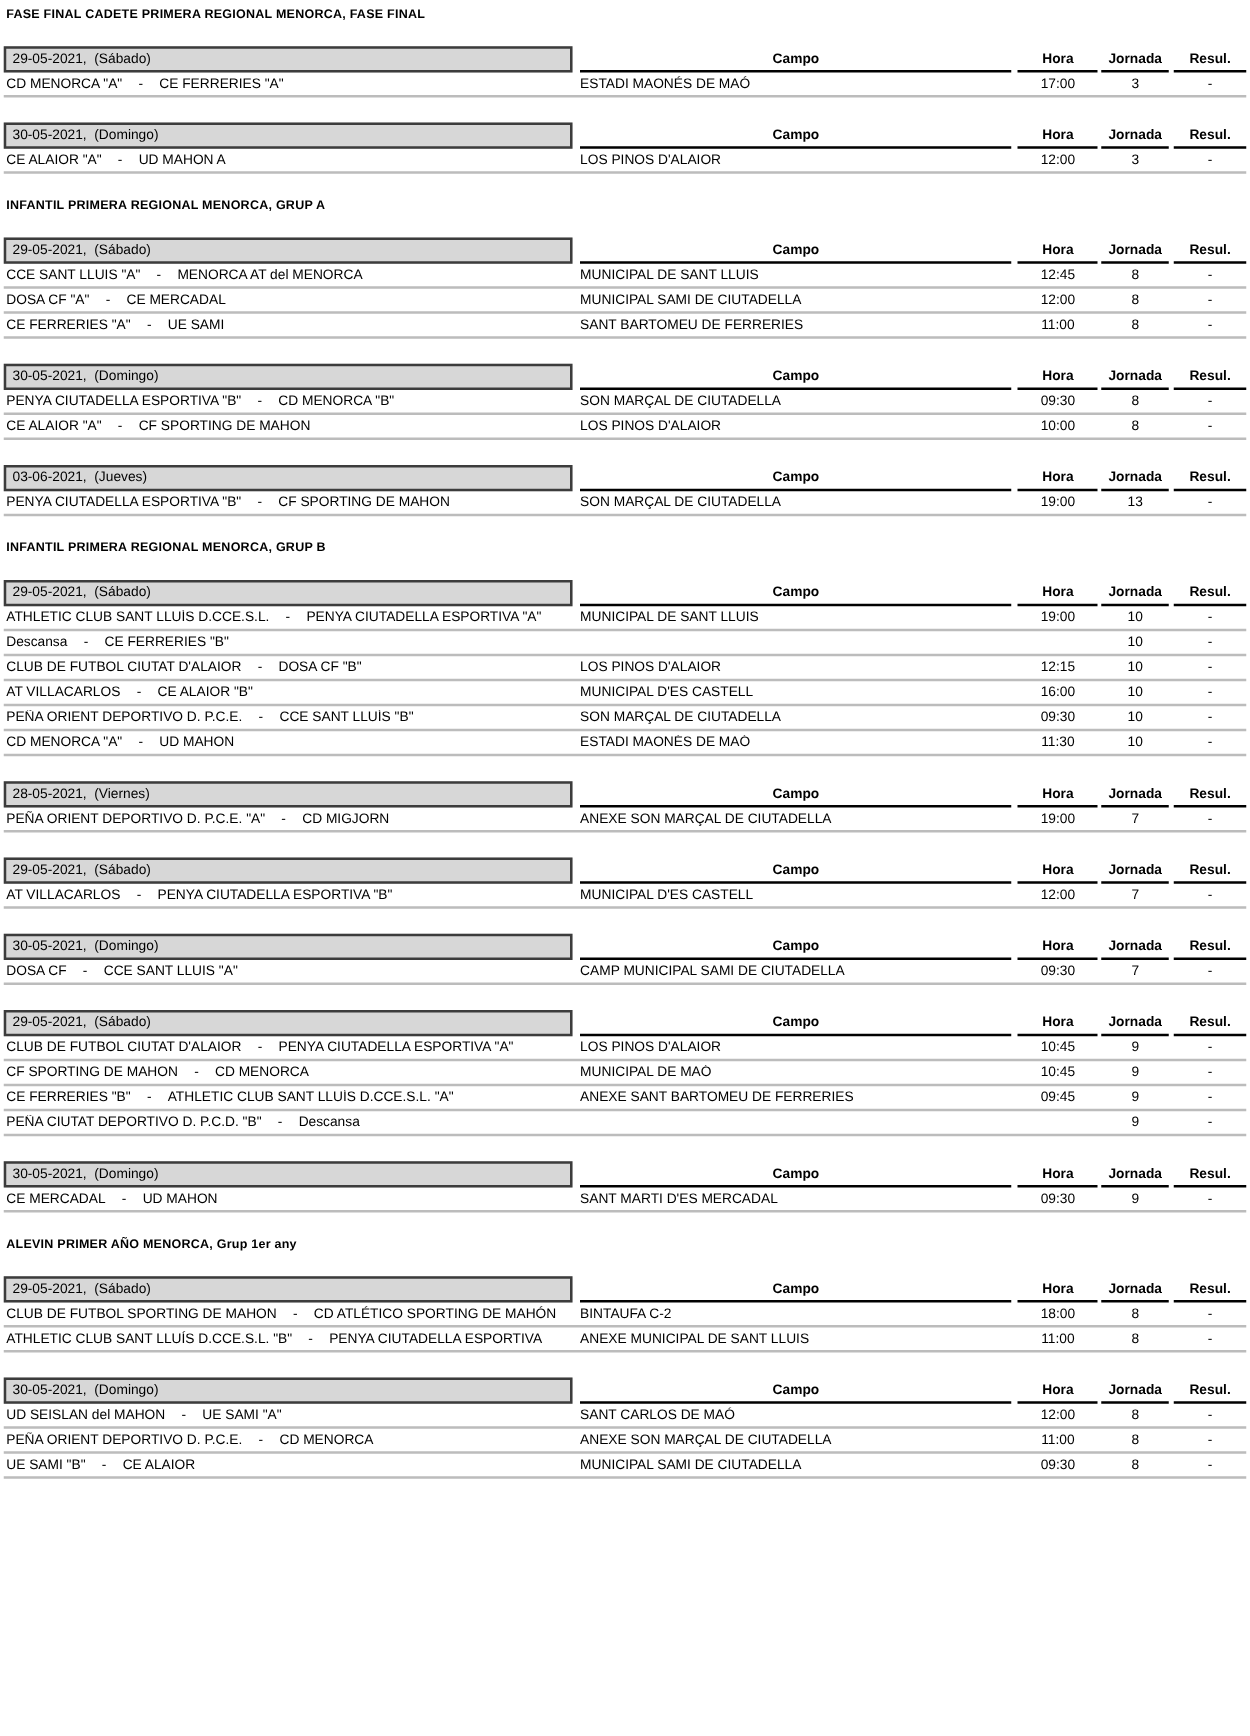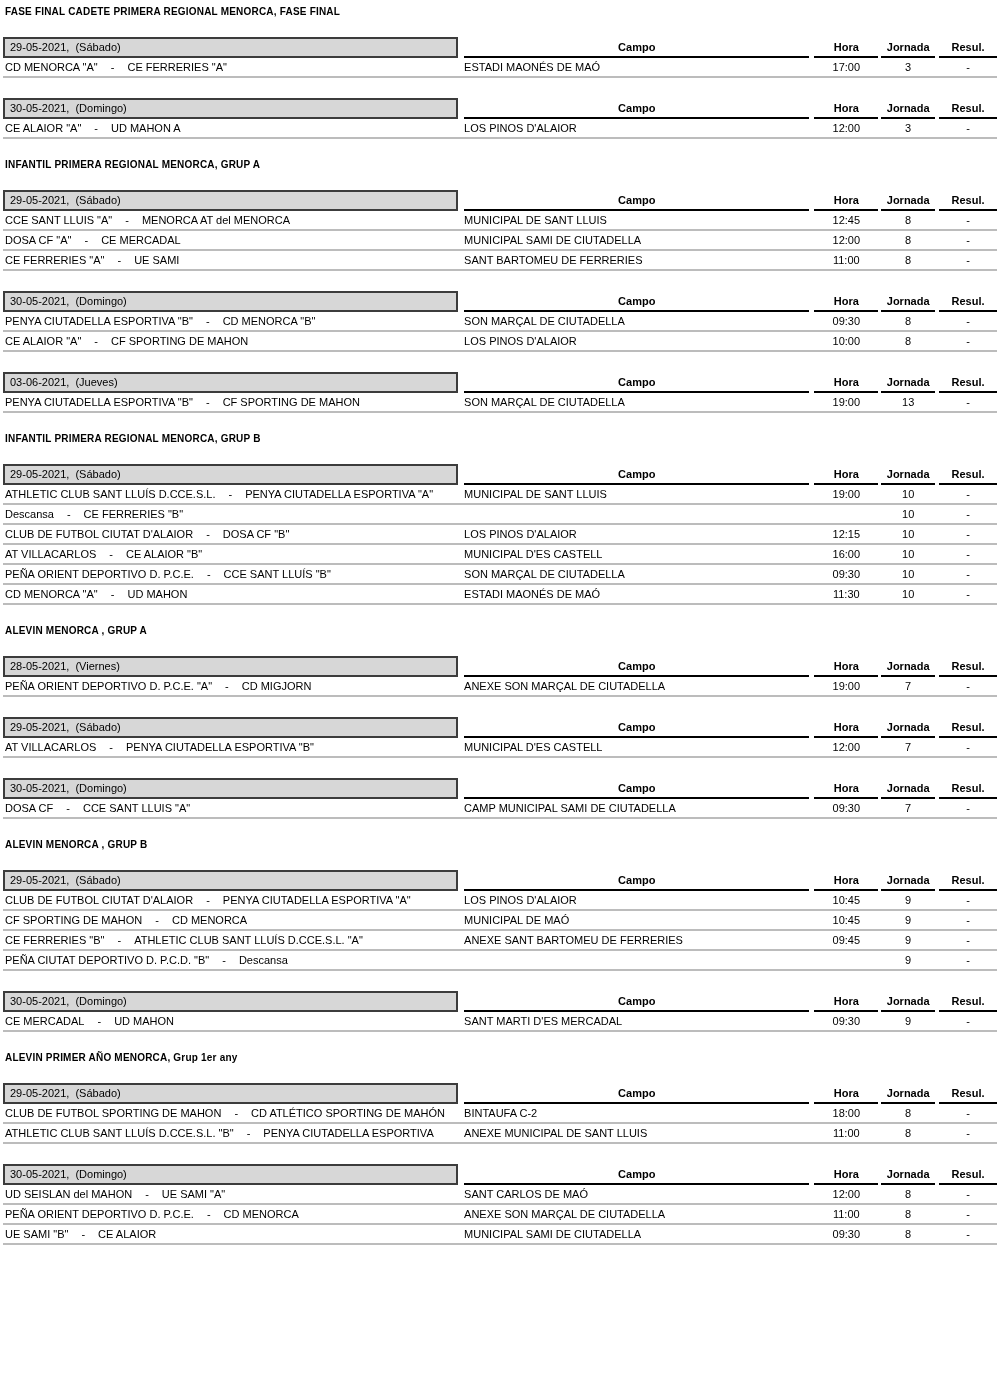--- a/index.html
+++ b/index.html
@@ -226,21 +226,20 @@
         <div class="match-row">
           <div class="col match"><span class="team">CD MENORCA "A"</span><span class="sep">-</span><span class="team">UD MAHON</span></div>
           <div class="col campo">ESTADI MAONÉS DE MAÓ</div>
           <div class="col hora">11:30</div>
           <div class="col jornada">10</div>
           <div class="col resul">-</div>
         </div>
       </div>
     </section>
     <section class="section">
-      <h2 class="section-title">ALEVIN MENORCA , GRUP A</h2>
       <div class="group">
         <div class="group-header">
           <div class="date-box">28-05-2021,  (Viernes)</div>
           <div class="col campo head">Campo</div>
           <div class="col hora head">Hora</div>
           <div class="col jornada head">Jornada</div>
           <div class="col resul head">Resul.</div>
         </div>
         <div class="match-row">
           <div class="col match"><span class="team">PEÑA ORIENT DEPORTIVO D. P.C.E. "A"</span><span class="sep">-</span><span class="team">CD MIGJORN</span></div>
@@ -277,21 +276,20 @@
         <div class="match-row">
           <div class="col match"><span class="team">DOSA CF</span><span class="sep">-</span><span class="team">CCE SANT LLUIS "A"</span></div>
           <div class="col campo">CAMP MUNICIPAL SAMI DE CIUTADELLA</div>
           <div class="col hora">09:30</div>
           <div class="col jornada">7</div>
           <div class="col resul">-</div>
         </div>
       </div>
     </section>
     <section class="section">
-      <h2 class="section-title">ALEVIN MENORCA , GRUP B</h2>
       <div class="group">
         <div class="group-header">
           <div class="date-box">29-05-2021,  (Sábado)</div>
           <div class="col campo head">Campo</div>
           <div class="col hora head">Hora</div>
           <div class="col jornada head">Jornada</div>
           <div class="col resul head">Resul.</div>
         </div>
         <div class="match-row">
           <div class="col match"><span class="team">CLUB DE FUTBOL CIUTAT D'ALAIOR</span><span class="sep">-</span><span class="team">PENYA CIUTADELLA ESPORTIVA "A"</span></div>

